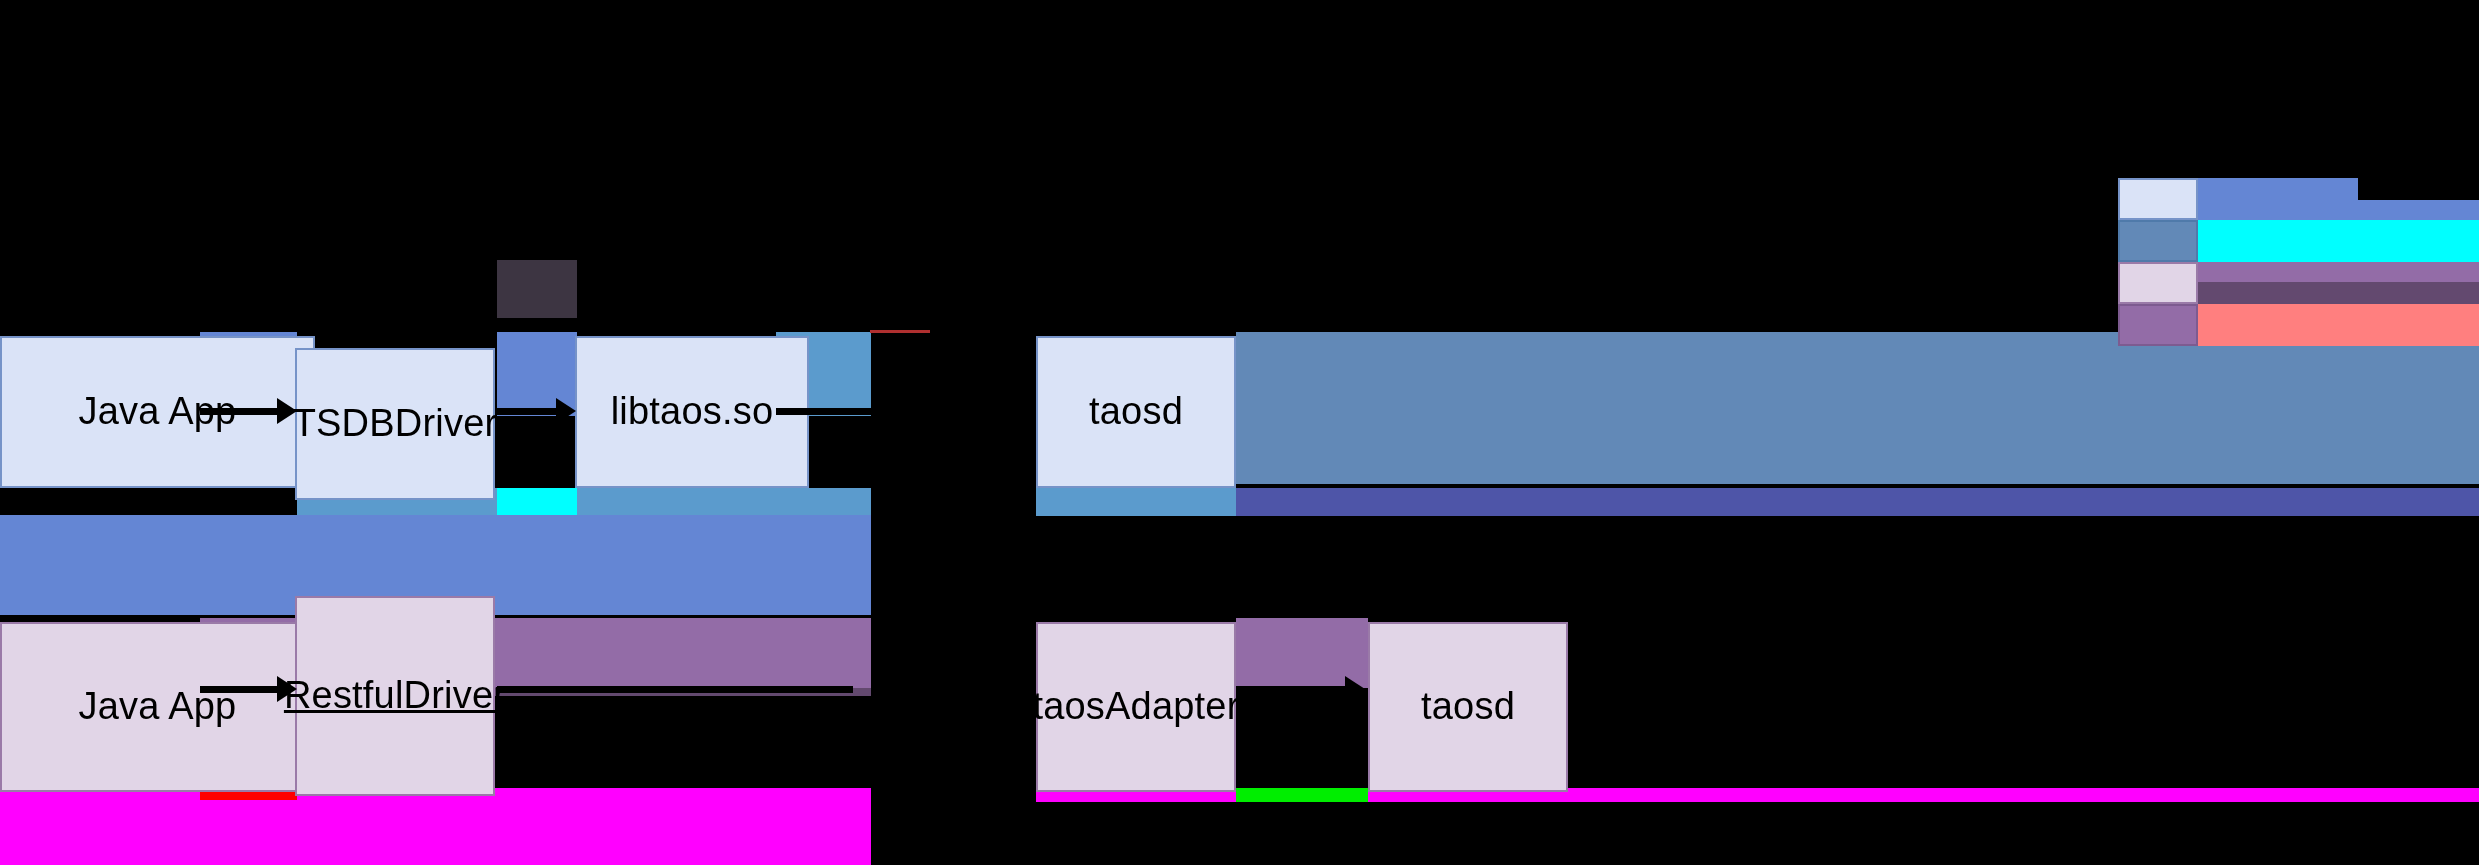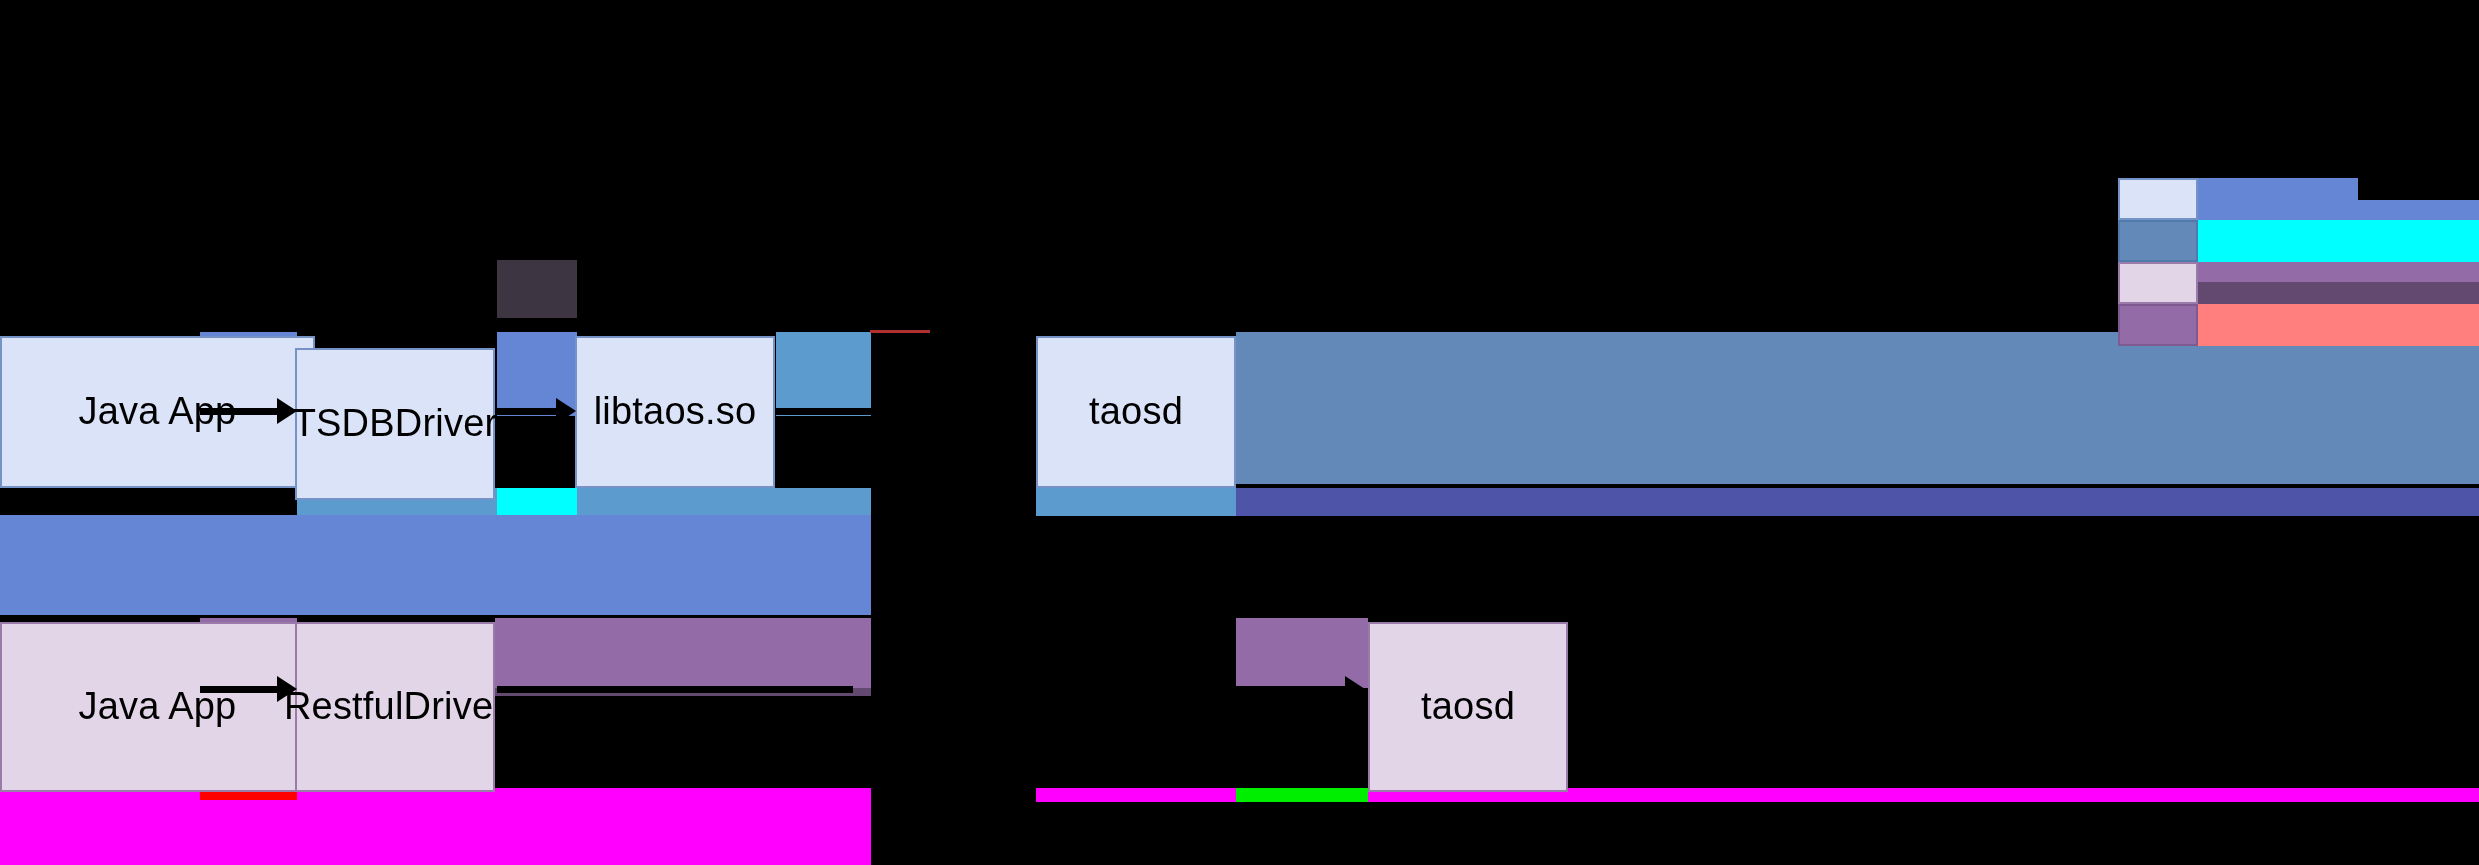--- a/index.html
+++ b/index.html
@@ -71,44 +71,47 @@
   <div class="band abs" style="left:0px;top:800px;width:871px;height:65px;background:#ff00ff;"></div>
 
   <div class="node blue" style="left:0px;top:336px;width:315px;height:152px;">
     <span>Java App</span>
   </div>
 
   <div class="node blue" style="left:295px;top:348px;width:200px;height:152px;">
     <span>TSDBDriver</span>
   </div>
 
-  <div class="node blue" style="left:575px;top:336px;width:200px;height:152px;">
+  <div class="node blue" style="left:575px;top:336px;width:234px;height:152px;">
     <span>libtaos.so</span>
   </div>
 
   <div class="node blue" style="left:1036px;top:336px;width:200px;height:152px;">
     <span>taosd</span>
   </div>
 
   <div class="arrow-line" style="left:200px;top:408px;width:80px;"></div>
   <div class="arrow-head" style="left:277px;top:398px;"></div>
 
   <div class="arrow-line" style="left:497px;top:408px;width:62px;"></div>
   <div class="arrow-head" style="left:556px;top:398px;"></div>
 
   <div class="arrow-line" style="left:776px;top:408px;width:95px;"></div>
 
   <div class="node purple" style="left:0px;top:622px;width:315px;height:170px;">
     <span>Java App</span>
   </div>
 
-  <div class="node purple" style="left:295px;top:622px;width:200px;height:170px;">
+  <div class="node purple" style="left:295px;top:596px;width:200px;height:200px;text-decoration:underline;">
     <span>RestfulDriver</span>
   </div>
 
+  <div class="node purple" style="left:1036px;top:622px;width:200px;height:170px;">
+    <span>taosAdapter</span>
+  </div>
 
   <div class="node purple" style="left:1368px;top:622px;width:200px;height:170px;">
     <span>taosd</span>
   </div>
 
   <div class="arrow-line" style="left:200px;top:686px;width:80px;"></div>
   <div class="arrow-head" style="left:277px;top:676px;"></div>
 
   <div class="arrow-line" style="left:497px;top:686px;width:356px;"></div>
 

